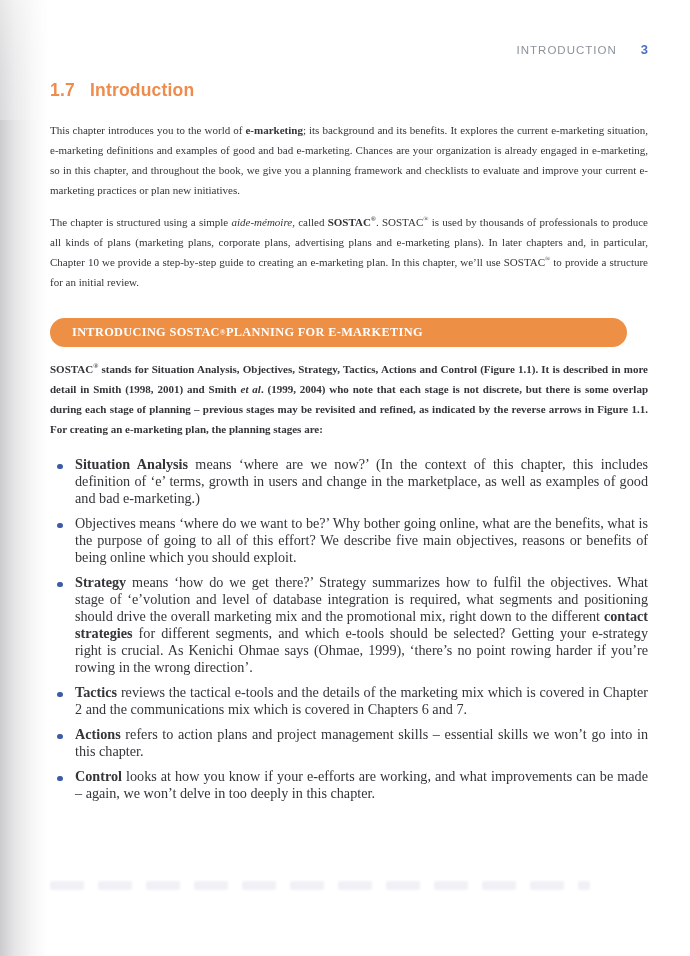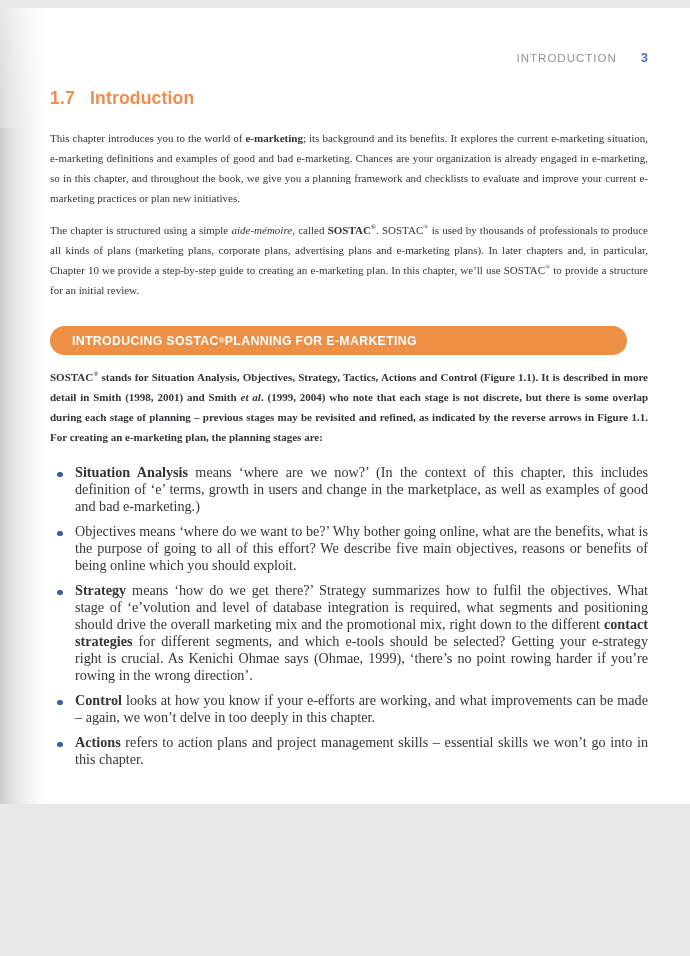--- a/index.html
+++ b/index.html
@@ -1,20 +1,20 @@
 <!DOCTYPE html>
 <html style="--accent-orange: #ee8c4e; --banner-orange: #ee8f46; --running-title-gray: #8d929b; --page-number-blue: #4a70c2; --bullet-blue: #3c5ca8; --body-text: #34343a;"><head>
 <meta charset="utf-8">
 <style>
   html, body { margin: 0; padding: 0; background: #e8e8e8; }
   .page {
     position: relative;
     width: 690px;
-    height: 796px;
-    margin: 8px auto;
+    height: 956px;
+    margin: 0 auto;
     background: #ffffff;
     overflow: hidden;
     font-family: "Liberation Serif", serif;
     color: var(--body-text, #34343a);
   }
   
   .edge-shadow {
     position: absolute; left: 0; top: 0; bottom: 0; width: 48px;
     background: linear-gradient(to right,
       rgba(55,55,65,0.26) 0%,
@@ -63,21 +63,21 @@
   p.first-para { margin-top: 19px; }
   .banner {
     margin-top: 26px;
     width: 577px;
     height: 29px;
     box-sizing: border-box;
     border-radius: 14.5px;
     background: var(--banner-orange, #ee8f46);
     display: flex; align-items: center;
     padding-left: 22px;
-    font-family: Liberation Sans, sans-serif;
+    font-family: Liberation Serif, serif;
     font-size: 12.3px; font-weight: 700;
     letter-spacing: 0.35px;
     color: #ffffff;
   }
   .after-banner { margin-top: 11px; font-weight: bold; }
   ul.bullet-list {
     list-style: none;
     margin: 17px 0 0 0;
     padding: 0;
   }
@@ -145,23 +145,27 @@
       <li>
         <span class="dot"></span>
         <span><span style="font-weight: 400;">Objectives</span><span> means ‘where do we want to be?’ Why bother going online, what are the benefits, what is the purpose of going to all of this effort? We describe five main objectives, reasons or benefits of being online which you should exploit.</span></span>
       </li>
       <li>
         <span class="dot"></span>
         <span><span style="font-weight: 700;">Strategy</span><span> means ‘how do we get there?’ Strategy summarizes how to fulfil the objectives. What stage of ‘e’volution and level of database integration is required, what segments and positioning should drive the overall marketing mix and the promotional mix, right down to the different </span><span style="font-weight: 700;">contact strategies</span><span> for different segments, and which e-tools should be selected? Getting your e-strategy right is crucial. As Kenichi Ohmae says (Ohmae, 1999), ‘there’s no point rowing harder if you’re rowing in the wrong direction’.</span></span>
       </li>
       <li>
         <span class="dot"></span>
-        <span><span style="font-weight: 700;">Control</span><span> looks at how you know if your e-efforts are working, and what improvements can be made – again, we won’t delve in too deeply in this chapter.</span></span>
+        <span><span style="font-weight: 700;">Tactics</span><span> reviews the tactical e-tools and the details of the marketing mix which is covered in Chapter 2 and the communications mix which is covered in Chapters 6 and 7.</span></span>
       </li>
       <li>
         <span class="dot"></span>
         <span><span style="font-weight: 700;">Actions</span><span> refers to action plans and project management skills – essential skills we won’t go into in this chapter.</span></span>
+      </li>
+      <li>
+        <span class="dot"></span>
+        <span><span style="font-weight: 700;">Control</span><span> looks at how you know if your e-efforts are working, and what improvements can be made – again, we won’t delve in too deeply in this chapter.</span></span>
       </li>
     </ul>
   </div>
 
   <div class="bleed-through"></div>
 </div>
 
 </body></html>

